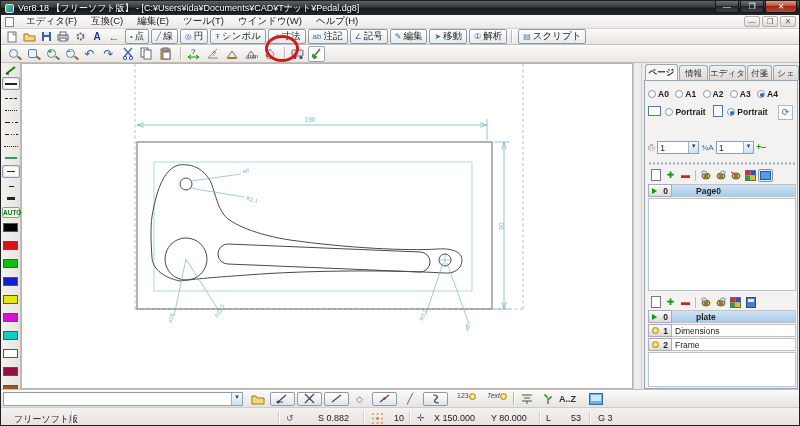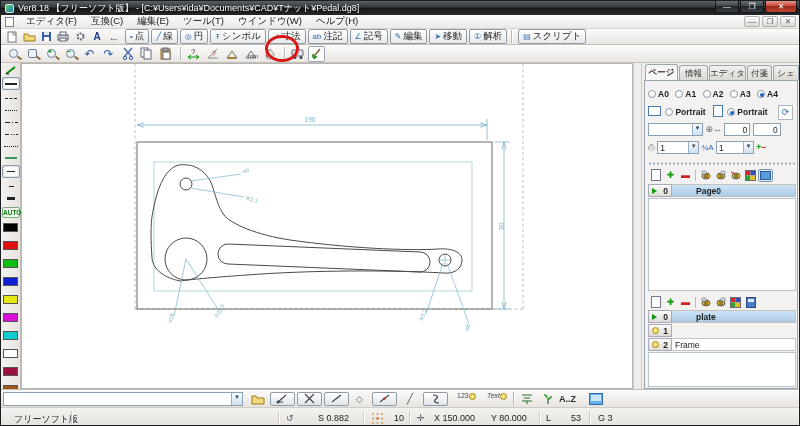--- a/index.html
+++ b/index.html
@@ -441,26 +441,20 @@
     </div>
     <div class="abs" style="left:133px;top:24px;width:15px;height:15px;border:1px solid #b0b8c0;background:#fdfdfc;text-align:center;line-height:13px;color:#3a6ea8;font-size:9px;">⟳</div>
 
     <div class="rp-row" style="top:24px;">
       <span class="page-ico land"></span>
       <span><span class="radio" style="margin-left:2px;"></span><b>Portrait</b></span>
       <span class="page-ico" style="margin-left:5px;"></span>
       <span><span class="radio on" style="margin-left:2px;"></span><b>Portrait</b></span>
     </div>
 
-    <div class="rp-row" style="top:42px;">
-      <span class="rp-select" style="width:55px;">&nbsp;</span>
-      <span style="color:#667;font-size:9px;">⊕↔</span>
-      <span class="rp-input" style="width:26px;">0</span>
-      <span class="rp-input" style="width:28px;">0</span>
-    </div>
 
     <div class="rp-row" style="top:60px;">
       <span style="color:#667;">⎙</span>
       <span class="rp-select" style="width:42px;">1</span>
       <span style="color:#2a66c8;font-size:8px;">¾A</span>
       <span class="rp-select" style="width:38px;">1</span>
       <span><b style="color:#0a9a0a;">+</b><b style="color:#d02020;">−</b></span>
     </div>
 
     <div class="splitter" style="top:80px;"></div>
@@ -565,20 +559,21 @@
           <span class="tri"></span>
           <b>0</b>
         </span>
       <span class="name-cell sel">plate</span>
     </div>
     <div class="list-row" style="top:243px;">
       <span class="num-cell">
           <span class="bulb"></span>
           <b>1</b>
         </span>
+      <span class="name-cell">Dimensions</span>
     </div>
     <div class="list-row" style="top:257px;">
       <span class="num-cell">
           <span class="bulb"></span>
           <b>2</b>
         </span>
       <span class="name-cell">Frame</span>
     </div>
     <div class="white-box" style="top:271px;height:35px;"></div>
   </div>

